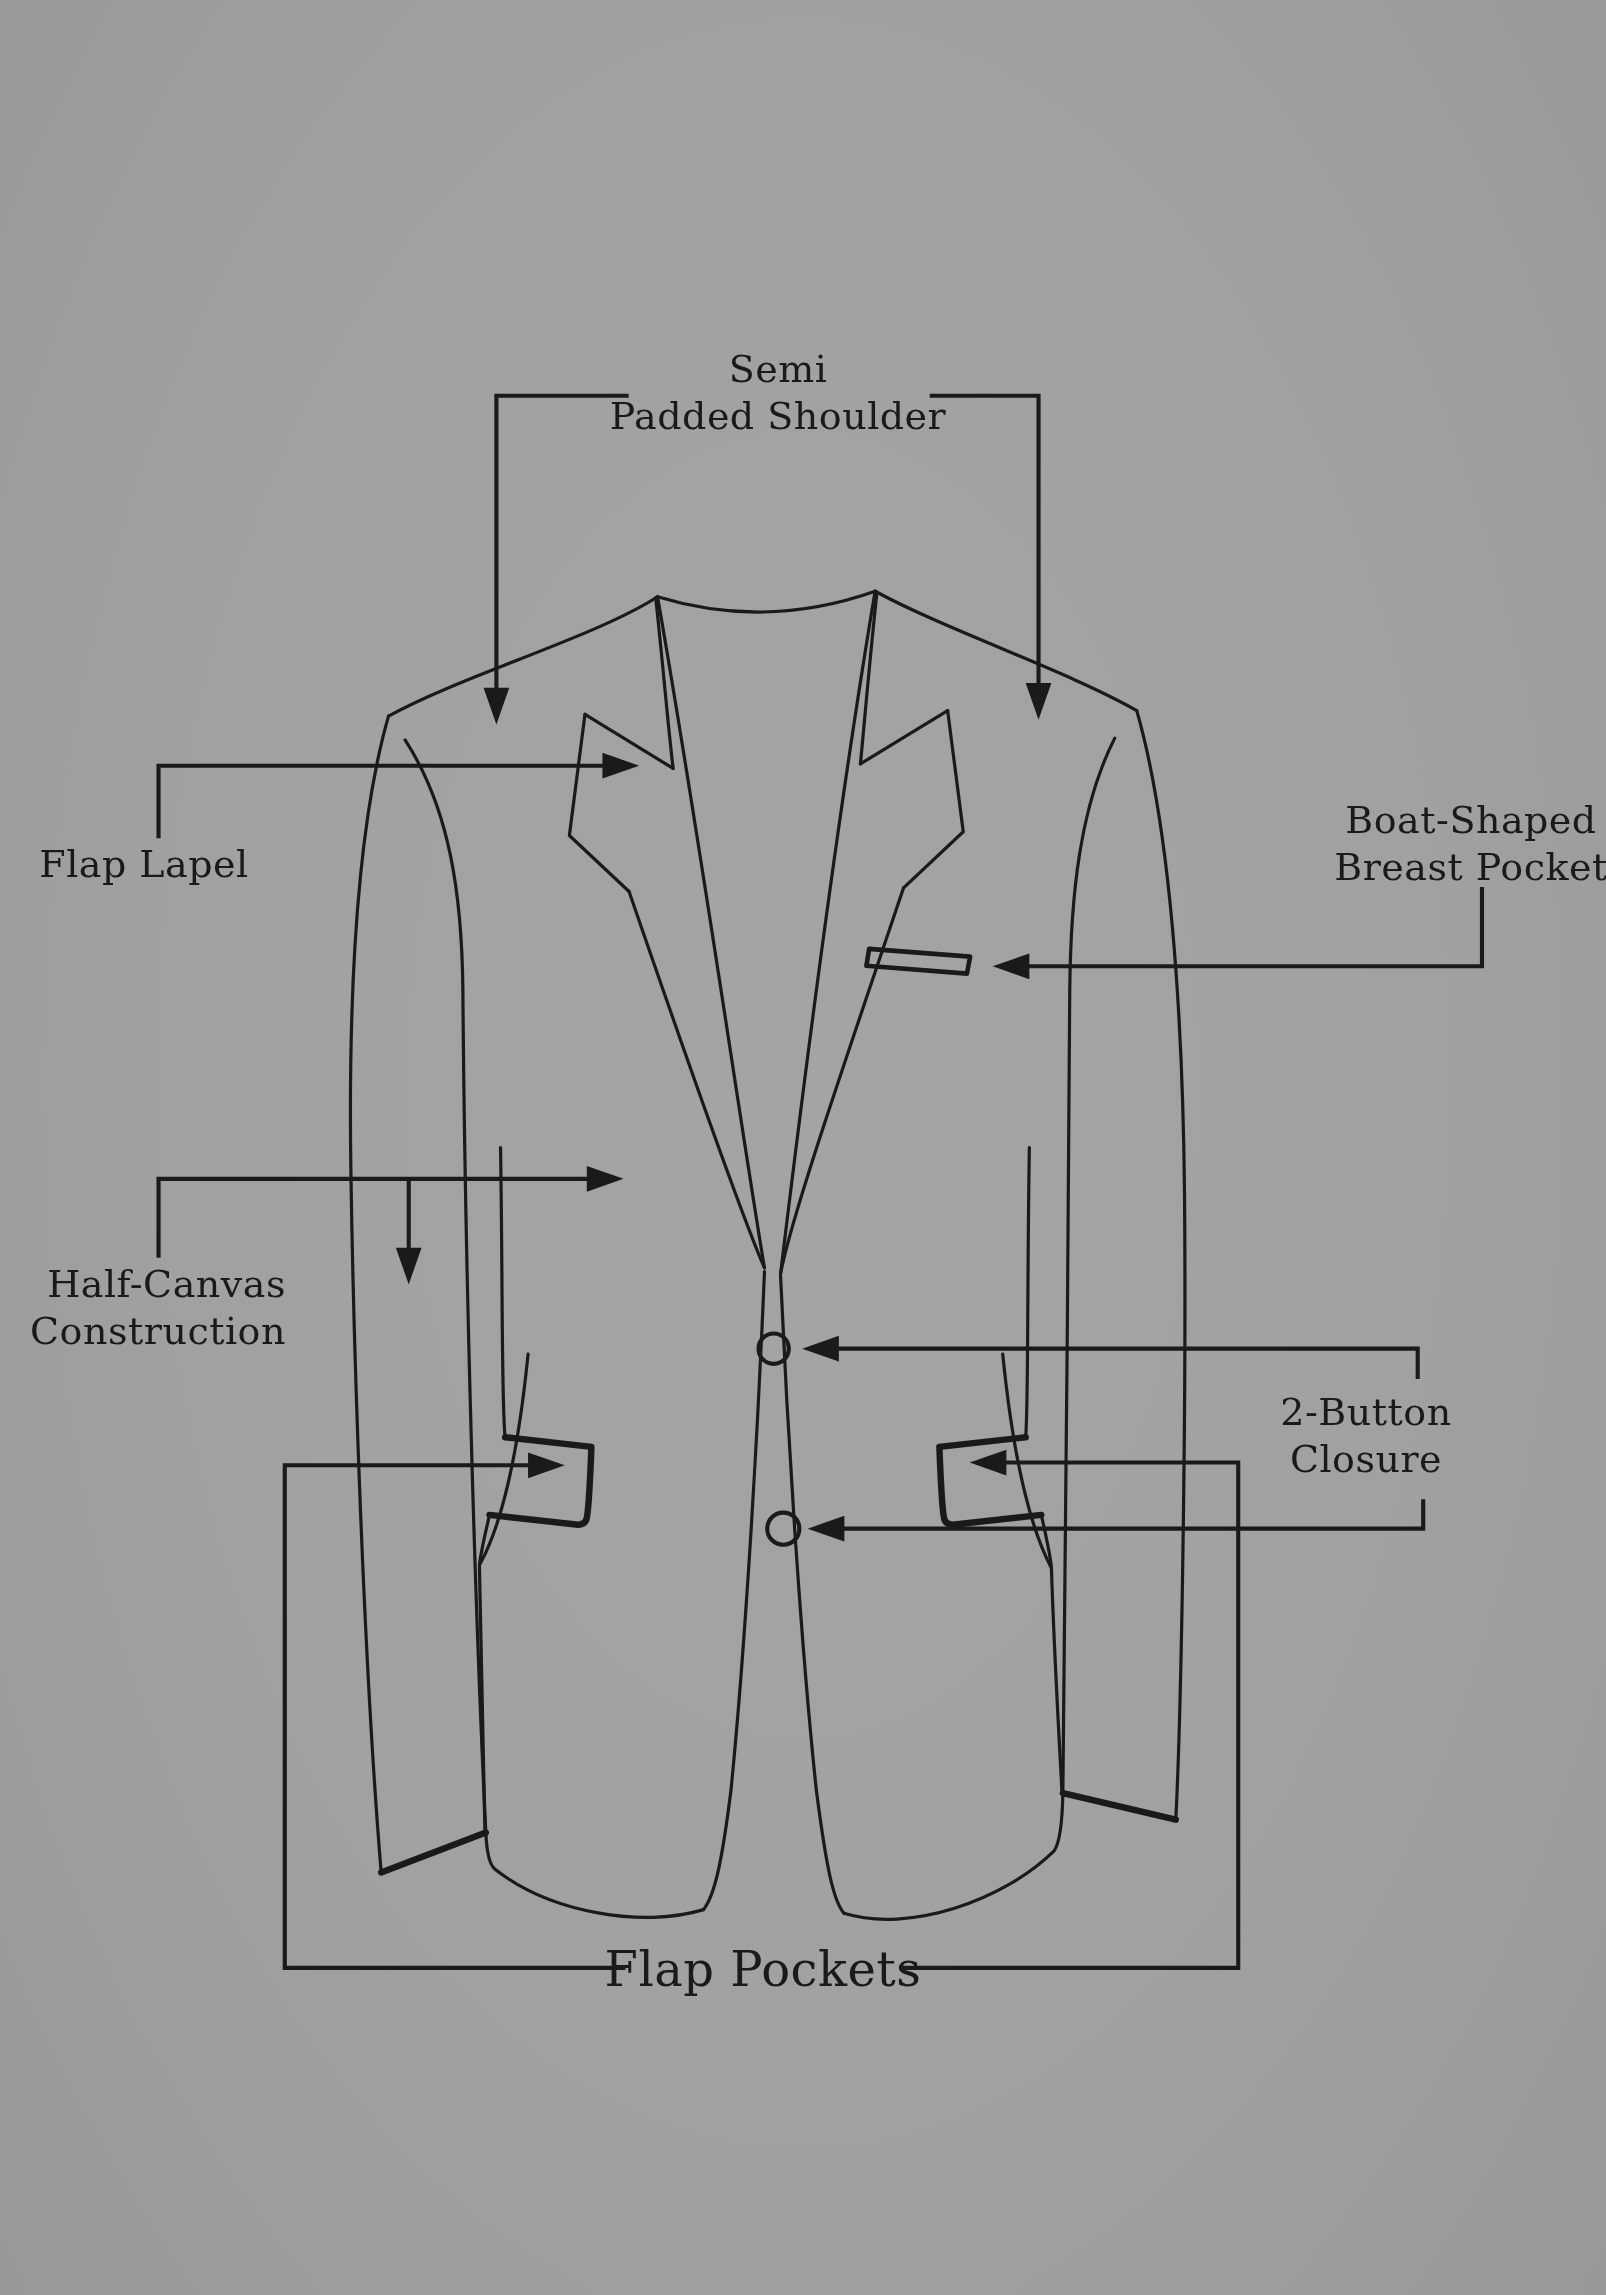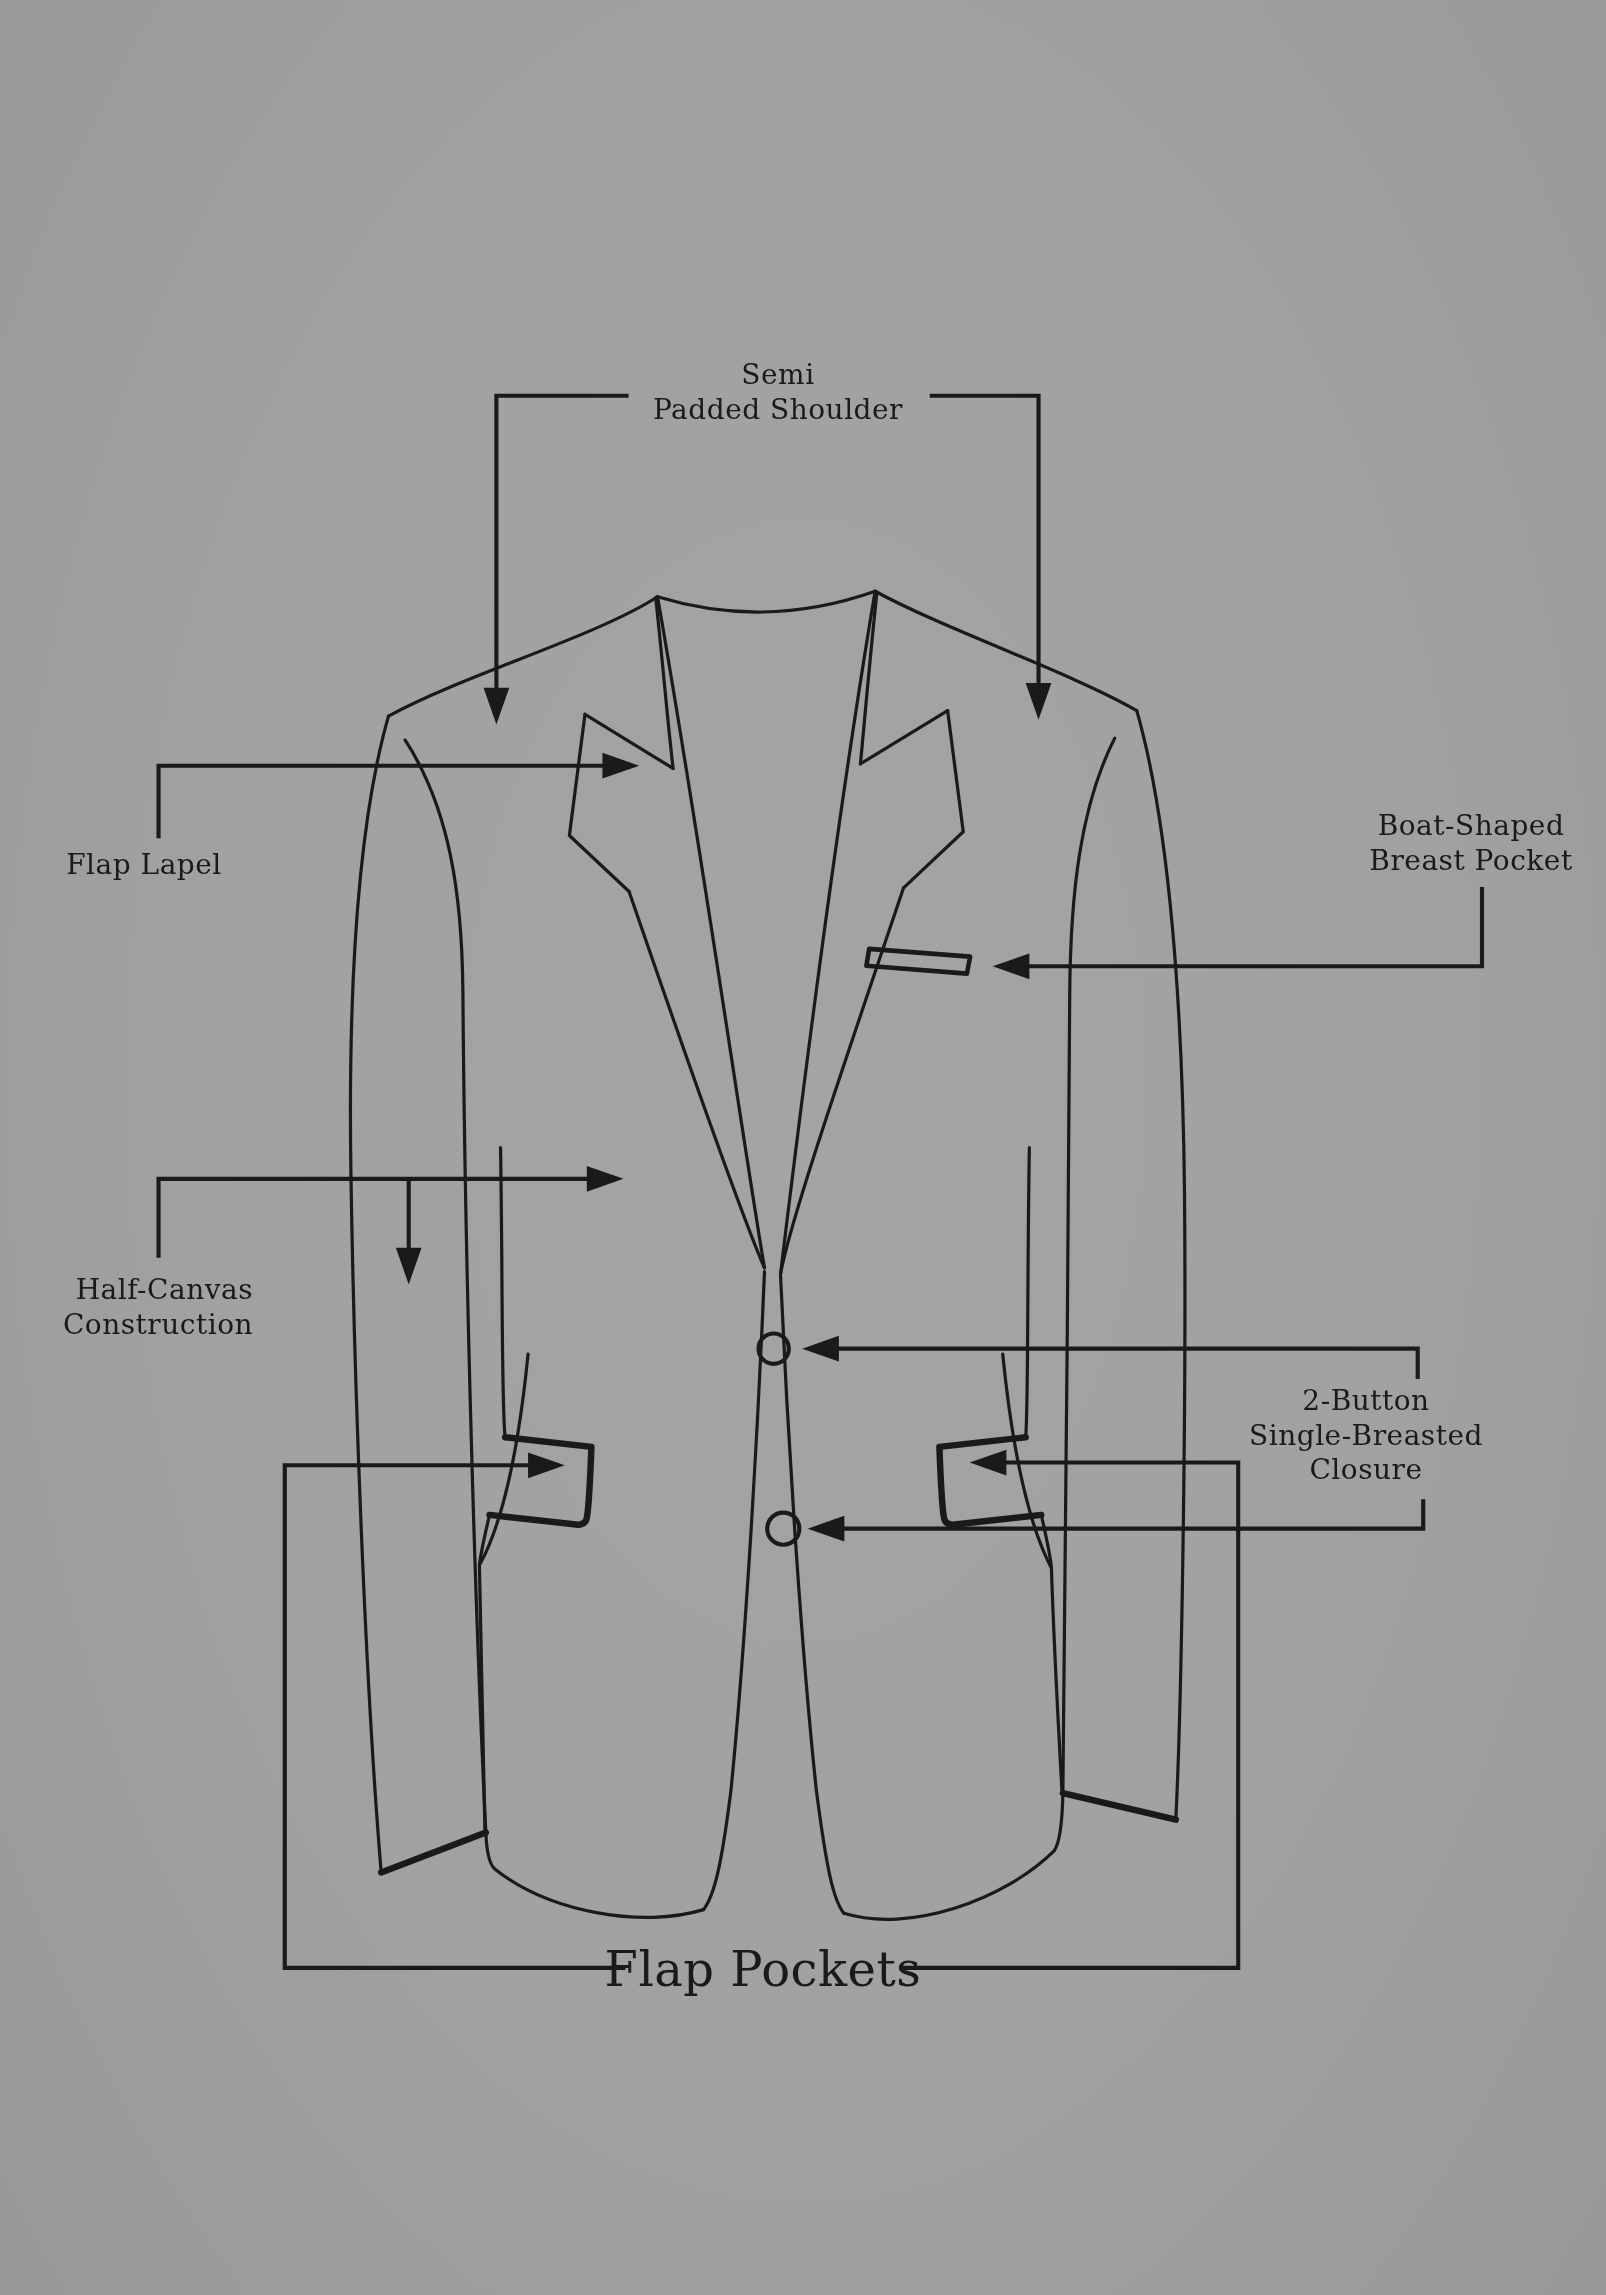--- a/index.html
+++ b/index.html
@@ -12,21 +12,21 @@
   }
   svg#linework{position:absolute;left:0;top:0;width:100%;height:100%;}
   .jacket-line{fill:none;stroke:var(--ink,#1a1a1a);stroke-width:7;stroke-linecap:round;stroke-linejoin:round;}
   .jacket-heavy{fill:none;stroke:var(--ink,#1a1a1a);stroke-width:14;stroke-linecap:round;stroke-linejoin:round;}
   .connector{fill:none;stroke:var(--ink,#1a1a1a);stroke-width:9;stroke-linecap:butt;stroke-linejoin:miter;}
   .arrowhead{fill:var(--ink,#1a1a1a);stroke:none;}
   .label{
     position:absolute;
     transform:translate(-50%,-50%);
     color:var(--ink,#1a1a1a);
-    font-size:28px;
+    font-size:38px;
     line-height:1.24;
     text-align:center;
     white-space:nowrap;
     letter-spacing:0.5px;
   }
   .label span{display:block;}
   #lbl-flap-pockets{font-size:48px;}
   
   #lbl-semi{left:778px;top:393px;}
   #lbl-peak{left:144px;top:865px;}
@@ -134,21 +134,20 @@
     <span>Breast Pocket</span>
   </div>
 
   <div class="label" id="lbl-half">
     <span>Half-Canvas</span>
     <span>Construction</span>
   </div>
 
   <div class="label" id="lbl-2btn">
     <span>2-Button</span>
-    <span>Single-Breasted</span>
     <span>Closure</span>
   </div>
 
   <div class="label" id="lbl-flap-pockets">
     <span>Flap Pockets</span>
   </div>
 
 </div>
 
 

